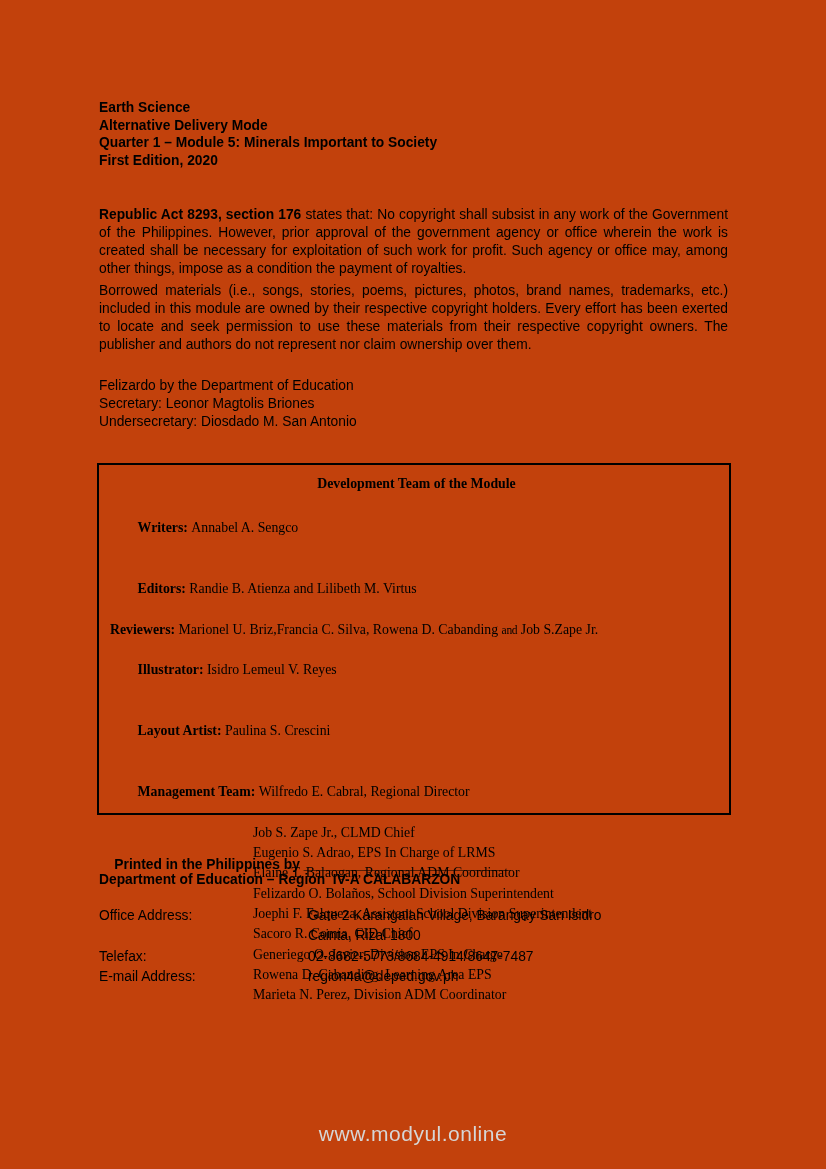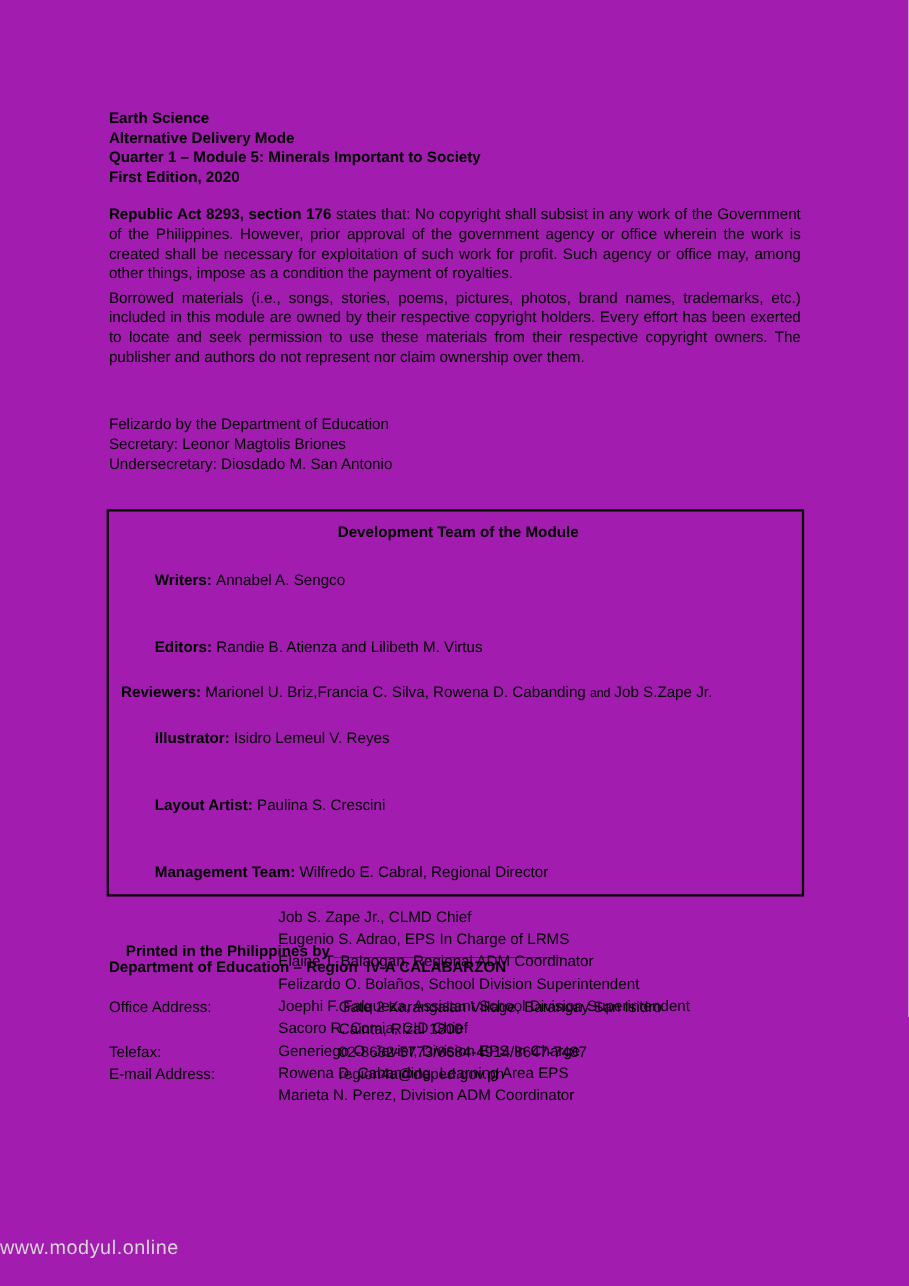--- a/index.html
+++ b/index.html
@@ -4,51 +4,53 @@
 <style>
   html, body {
     margin: 0;
     padding: 0;
     background: #ffffff;
   }
   .page {
     position: relative;
     width: 826px;
     height: 1169px;
-    background: #a21caf;
+    background: #c2410c;
     font-family: "Liberation Sans", "DejaVu Sans", sans-serif;
     font-size: 13.8px;
     color: #000000;
     overflow: hidden;
   }
   .abs { position: absolute; }
 
   .title-block {
     top: 99px; left: 99px; width: 630px;
     font-weight: bold;
     line-height: 17.7px;
   }
   .para {
     left: 99px; width: 629px;
     line-height: 18px;
     text-align: justify;
+    margin-top: 20px;
   }
   .para-copyright { top: 186px; }
   .para-borrowed  { top: 262px; }
   .publisher-block {
     top: 377px; left: 99px; width: 630px;
     line-height: 18px;
   }
 
   .team-box {
     top: 463px; left: 97px;
     width: 634px; height: 352px;
     border: 2px solid #000000;
     box-sizing: border-box;
     padding: 9px 6px 0 11px;
+    font-family: Liberation Serif, serif;
   }
   .team-box-title {
     text-align: center;
     font-weight: bold;
     line-height: 20px;
     margin-bottom: 4px;
   }
   .team-rows { line-height: 20.3px; }
   .team-row { white-space: pre-wrap; }
   .team-row .role-label { font-weight: bold; }
@@ -74,22 +76,23 @@
   .address-block {
     top: 906px; left: 99px; width: 640px;
     line-height: 20.4px;
   }
   .address-row { display: flex; gap: 40px; }
   .addr-label { width: 141px; flex: 0 0 141px; }
   .addr-value { flex: 1; margin-left: 28px; }
 
   .watermark {
     top: 1125px; left: 0; width: 826px;
+    text-align: center;
     color: #d6d6d6;
-    font-size: 18px;
+    font-size: 21px;
     letter-spacing: 0.5px;
     line-height: 18px;
   }
 </style>
 </head>
 <body>
 
 <div class="page">
 
   <div class="abs title-block">

